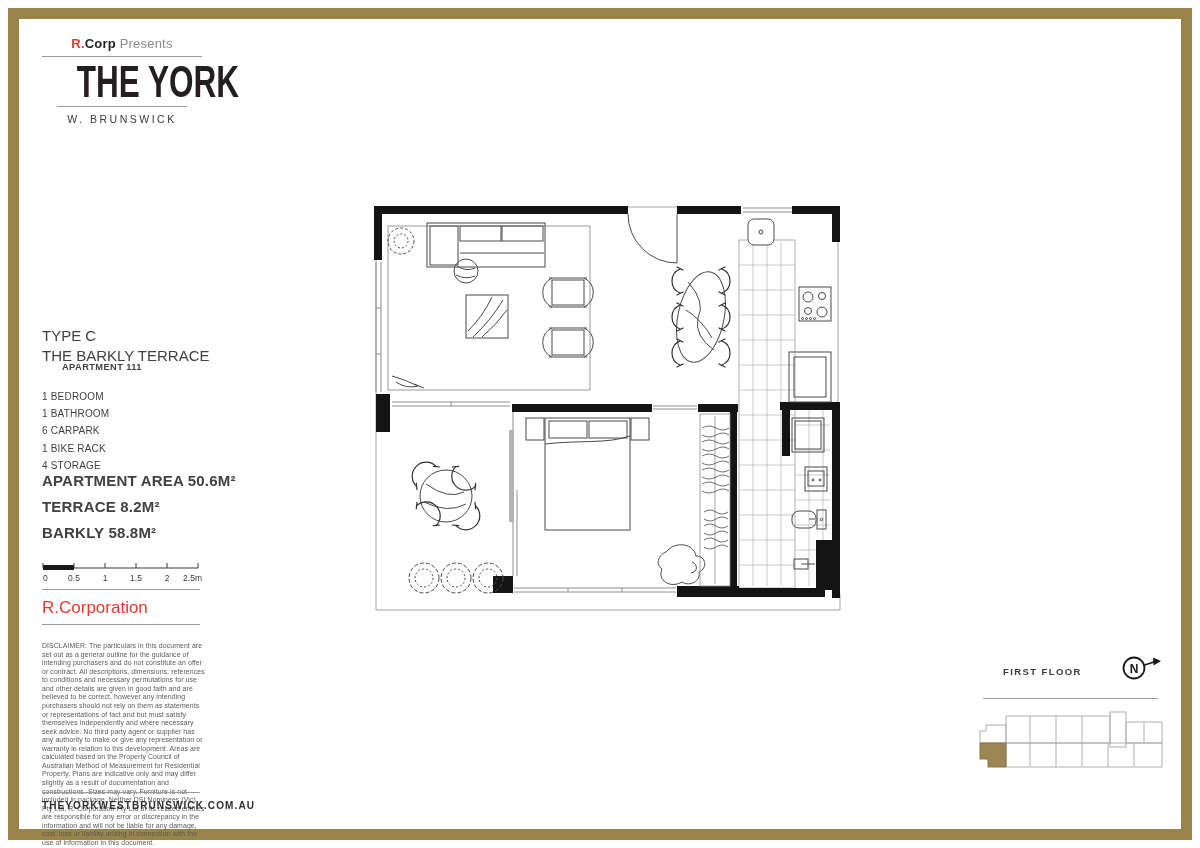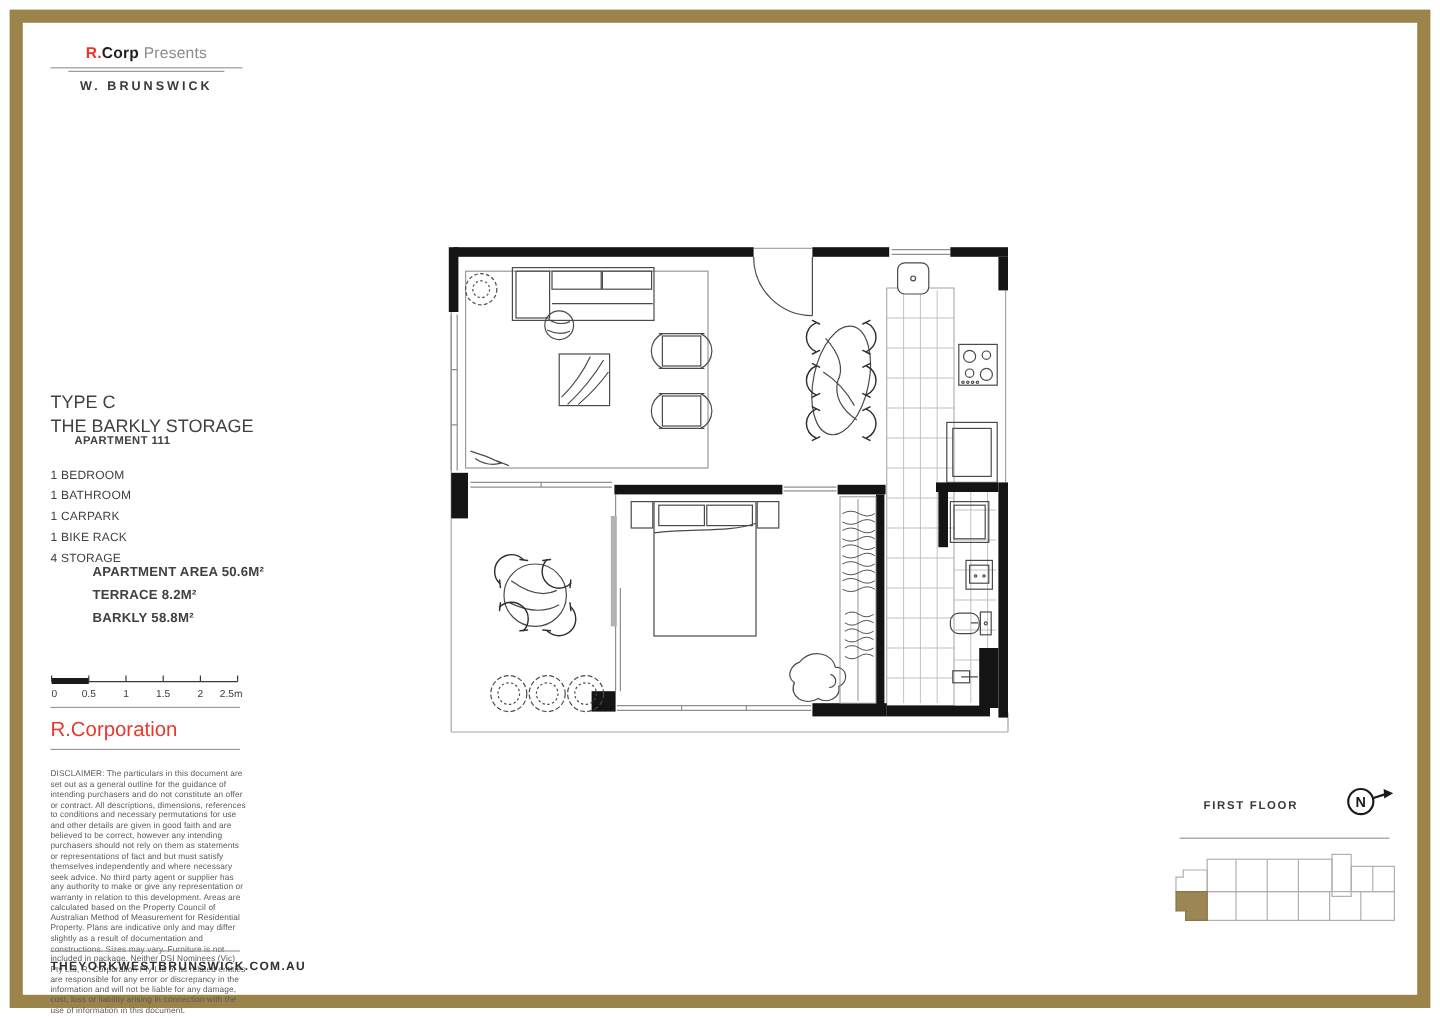--- a/index.html
+++ b/index.html
@@ -20,26 +20,26 @@
   .presents .corp{color:#231F20;font-weight:700;}
   .presents .rest{color:#8b8b8b;font-weight:400;}
   .rule{height:0;border-top:1px solid #9b9b9b;}
   .logo .rule1{margin-top:5px;}
   .big-title{
     display:inline-block;font-weight:800;font-size:45px;line-height:1.0;
     transform:scaleX(.70);transform-origin:center;white-space:nowrap;
     letter-spacing:0px;color:#231F20;margin-top:2px;
   }
   .logo .rule2{width:130px;margin:2px auto 0 auto;}
-  .locality{font-size:10.5px;font-weight:700;letter-spacing:2.5px;margin-top:6px;color:#3a3a3a;}
+  .locality{font-size:10.5px;font-weight:400;letter-spacing:2.5px;margin-top:6px;color:#3a3a3a;}
   
   .typeblock{left:42px;top:326px;width:210px;font-size:15px;line-height:1.3;color:#414141;}
   .apartment{left:42px;top:362px;font-size:9.3px;font-weight:700;letter-spacing:.4px;color:#414141;margin-left:20px;}
   .features{left:42px;top:388px;font-size:10px;line-height:1.72;color:#414141;letter-spacing:.2px;}
-  .areas{left:42px;top:468px;font-size:11px;font-weight:700;line-height:1.72;color:#414141;letter-spacing:.2px;margin-left:35px;}
+  .areas{left:42px;top:468px;font-size:15px;font-weight:700;line-height:1.72;color:#414141;letter-spacing:.2px;}
   
   .scalebar{left:42px;top:561px;}
   .div1{left:42px;top:589px;width:158px;}
   .developer{left:42px;top:598px;font-size:17px;font-weight:400;color:#E6392E;}
   .div2{left:42px;top:624px;width:158px;}
   .disclaimer{
     left:42px;top:642px;width:163px;font-size:6.9px;line-height:1.24;
     color:#58595B;text-align:left;letter-spacing:.1px;
   }
   .div3{left:42px;top:792px;width:158px;}
@@ -54,33 +54,34 @@
   svg text{font-family:"Liberation Sans","DejaVu Sans",sans-serif;}
 </style>
 </head>
 <body>
 
 <div class="gold-frame"></div>
 
 <div class="abs logo">
   <div class="presents"><span class="r">R.</span><span class="corp">Corp</span><span class="rest"> Presents</span></div>
   <div class="rule rule1"></div>
+  <div><span class="big-title">THE YORK</span></div>
   <div class="rule rule2"></div>
   <div class="locality">W. BRUNSWICK</div>
 </div>
 
 <div class="abs typeblock">
   <div>TYPE C</div>
-  <div>THE BARKLY STORAGE</div>
+  <div>THE BARKLY TERRACE</div>
 </div>
 <div class="abs apartment">APARTMENT 111</div>
 <div class="abs features">
   <div>1 BEDROOM</div>
   <div>1 BATHROOM</div>
-  <div>1 CARPARK</div>
+  <div>6 CARPARK</div>
   <div>1 BIKE RACK</div>
   <div>4 STORAGE</div>
 </div>
 <div class="abs areas">
   <div>APARTMENT AREA 50.6M²</div>
   <div>TERRACE 8.2M²</div>
   <div>BARKLY 58.8M²</div>
 </div>
 
 <svg class="abs scalebar" width="168" height="24" viewBox="0 0 168 24">

